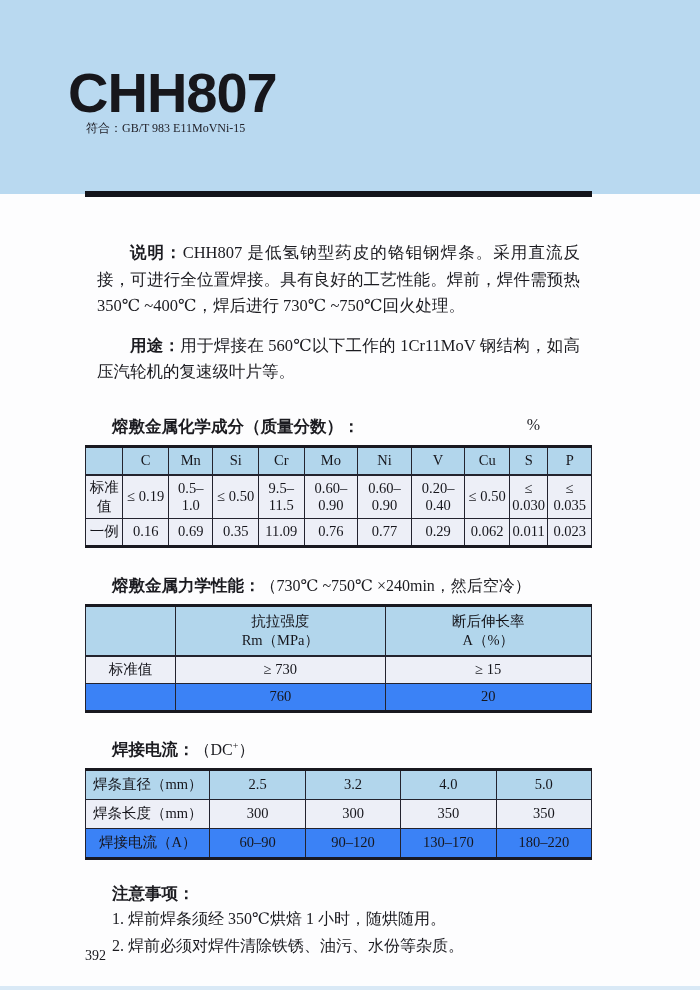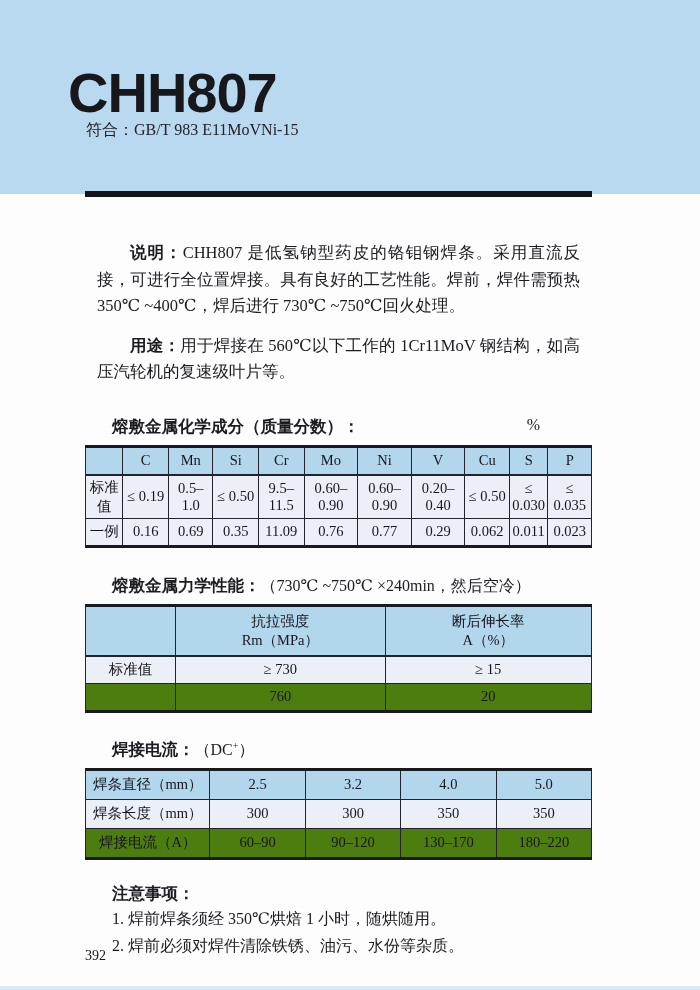--- a/index.html
+++ b/index.html
@@ -19,21 +19,21 @@
     margin:0;padding:70px 0 0 68px;
     font-family:"Liberation Sans","DejaVu Sans",sans-serif;
     font-weight:bold;font-size:56px;line-height:46px;
     letter-spacing:-1px;color:#17171c;
   }
   .band-row{
     display:flex;justify-content:space-between;align-items:baseline;
     padding:4px 108px 0 86px;
   }
   .alias{font-size:25px;color:#22222a;}
-  .standard{font-size:16px;color:#22222a;}
+  .standard{font-size:12px;color:#22222a;}
   .rule{position:absolute;left:85px;top:191px;width:507px;height:6px;background:#14141b;}
 
   
   main{padding:0 108px 0 85px;}
   .para{margin:12px;font-size:16.5px;line-height:26.5px;text-align:justify;text-indent:2em;}
   .para.first{margin-top:45px;}
   .lead{font-family:"Liberation Sans","DejaVu Sans",sans-serif;font-weight:bold;}
 
   .sec-title{
     font-family:"Liberation Sans","DejaVu Sans",sans-serif;
@@ -47,21 +47,21 @@
   sup{font-size:10px;}
 
   table{
     width:507px;border-collapse:collapse;table-layout:fixed;
     text-align:center;font-size:14.5px;color:#16161c;
     border-top:3px solid #191920;border-bottom:3px solid #191920;
     margin-top:7px;
   }
   td{border:1px solid #23232e;background:#edeff7;padding:2px 1px;height:22px;}
   tr.thead td{background:#b2d6ec;border-bottom:2px solid #23232e;}
-  tr.alt td{background:#4d7c0f;}
+  tr.alt td{background:#3b82f6;}
   .mech td.hdr{height:44px;line-height:19px;padding:2px 0;}
   .cur td{height:24px;}
   .cur tr.thead td{border-bottom:1px solid #23232e;}
 
   
   .notes{margin-top:20px;padding-left:27px;font-size:16px;line-height:26.5px;}
   .notes-title{font-family:"Liberation Sans","DejaVu Sans",sans-serif;font-weight:bold;font-size:16.5px;}
   .note-item{margin:0;}
 
   

